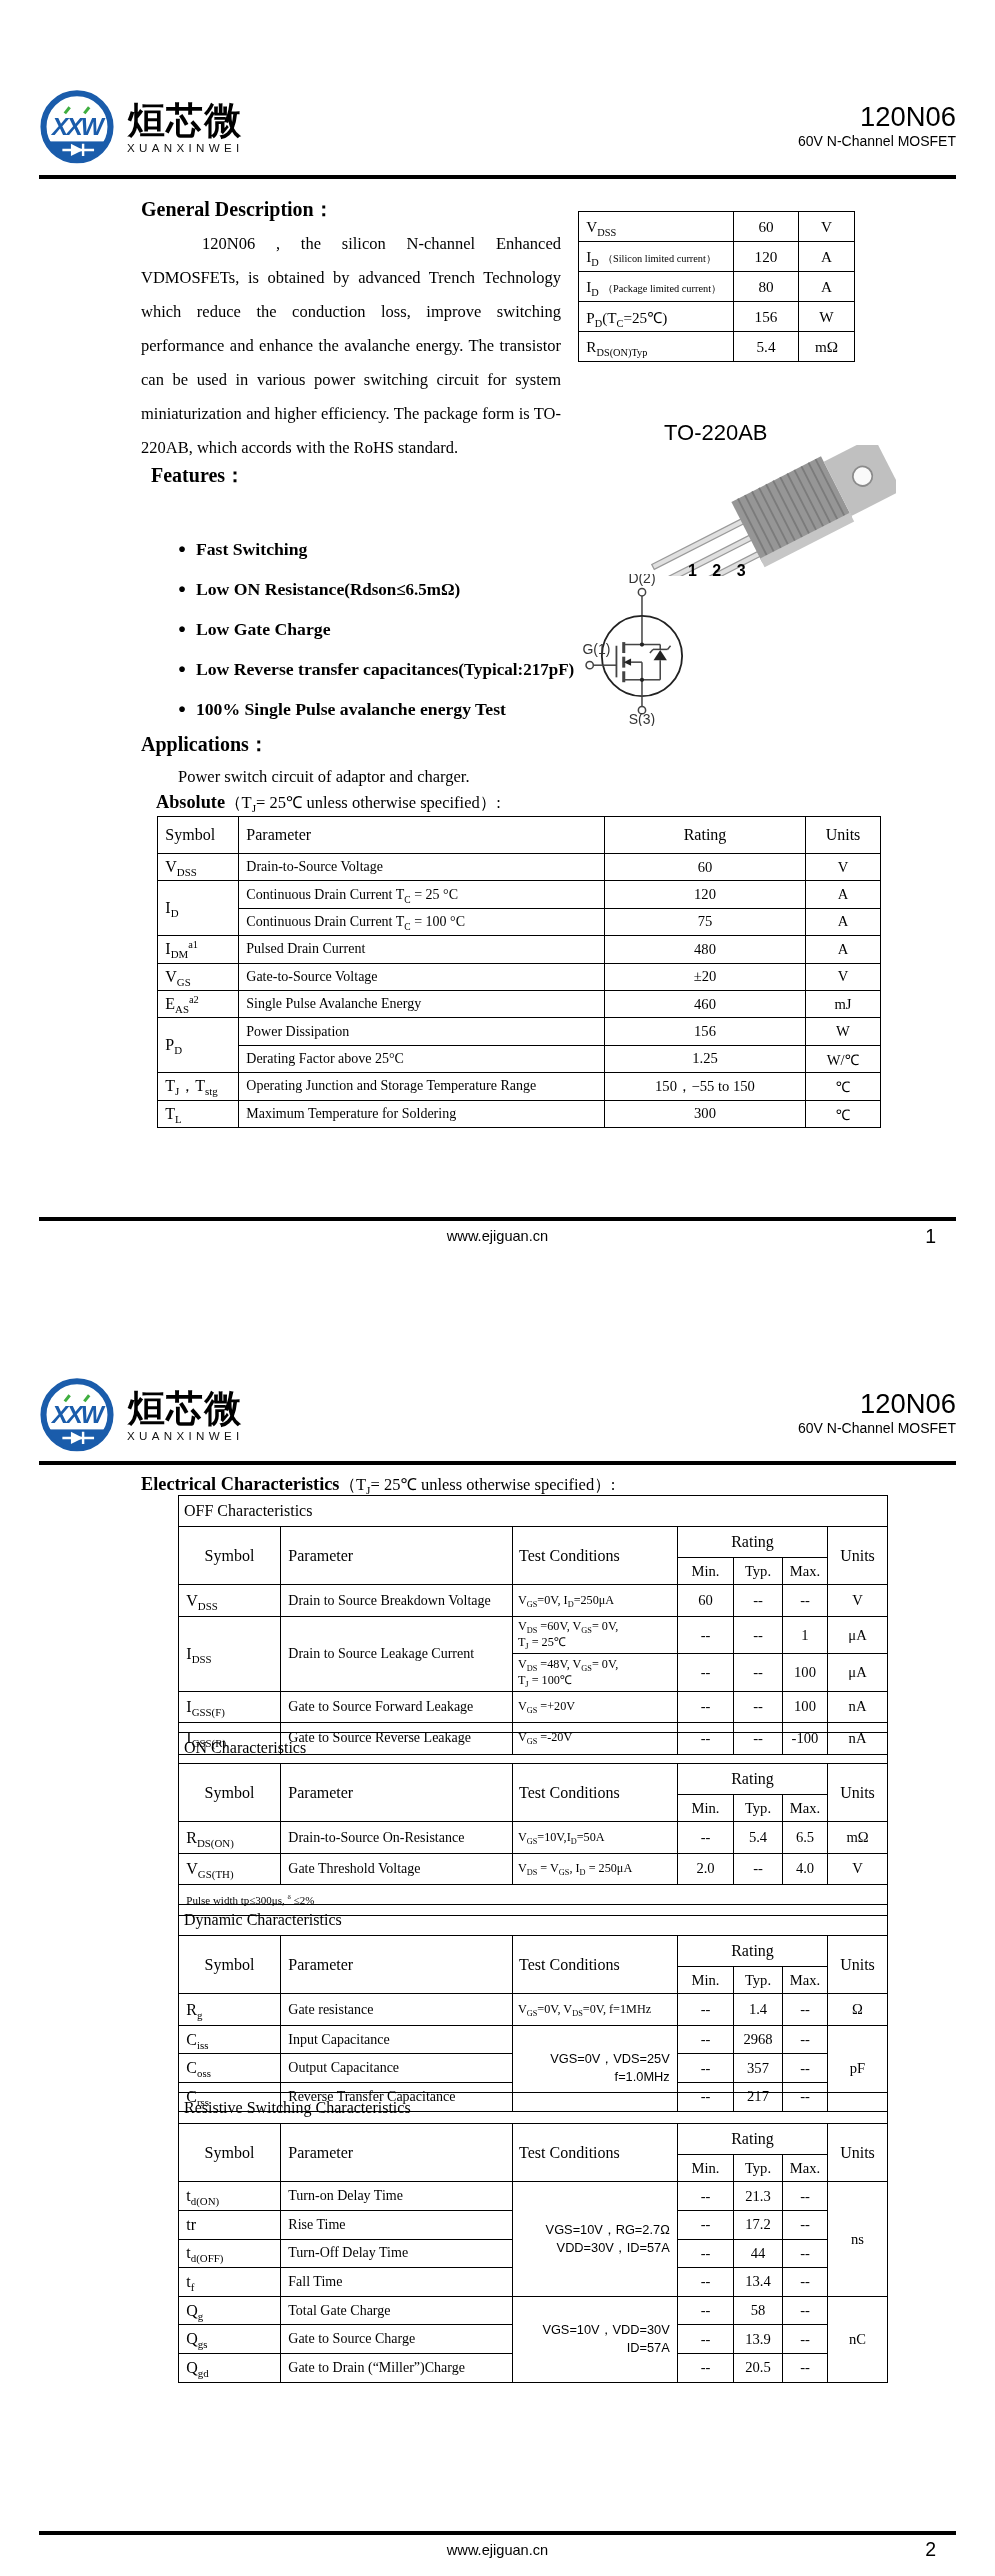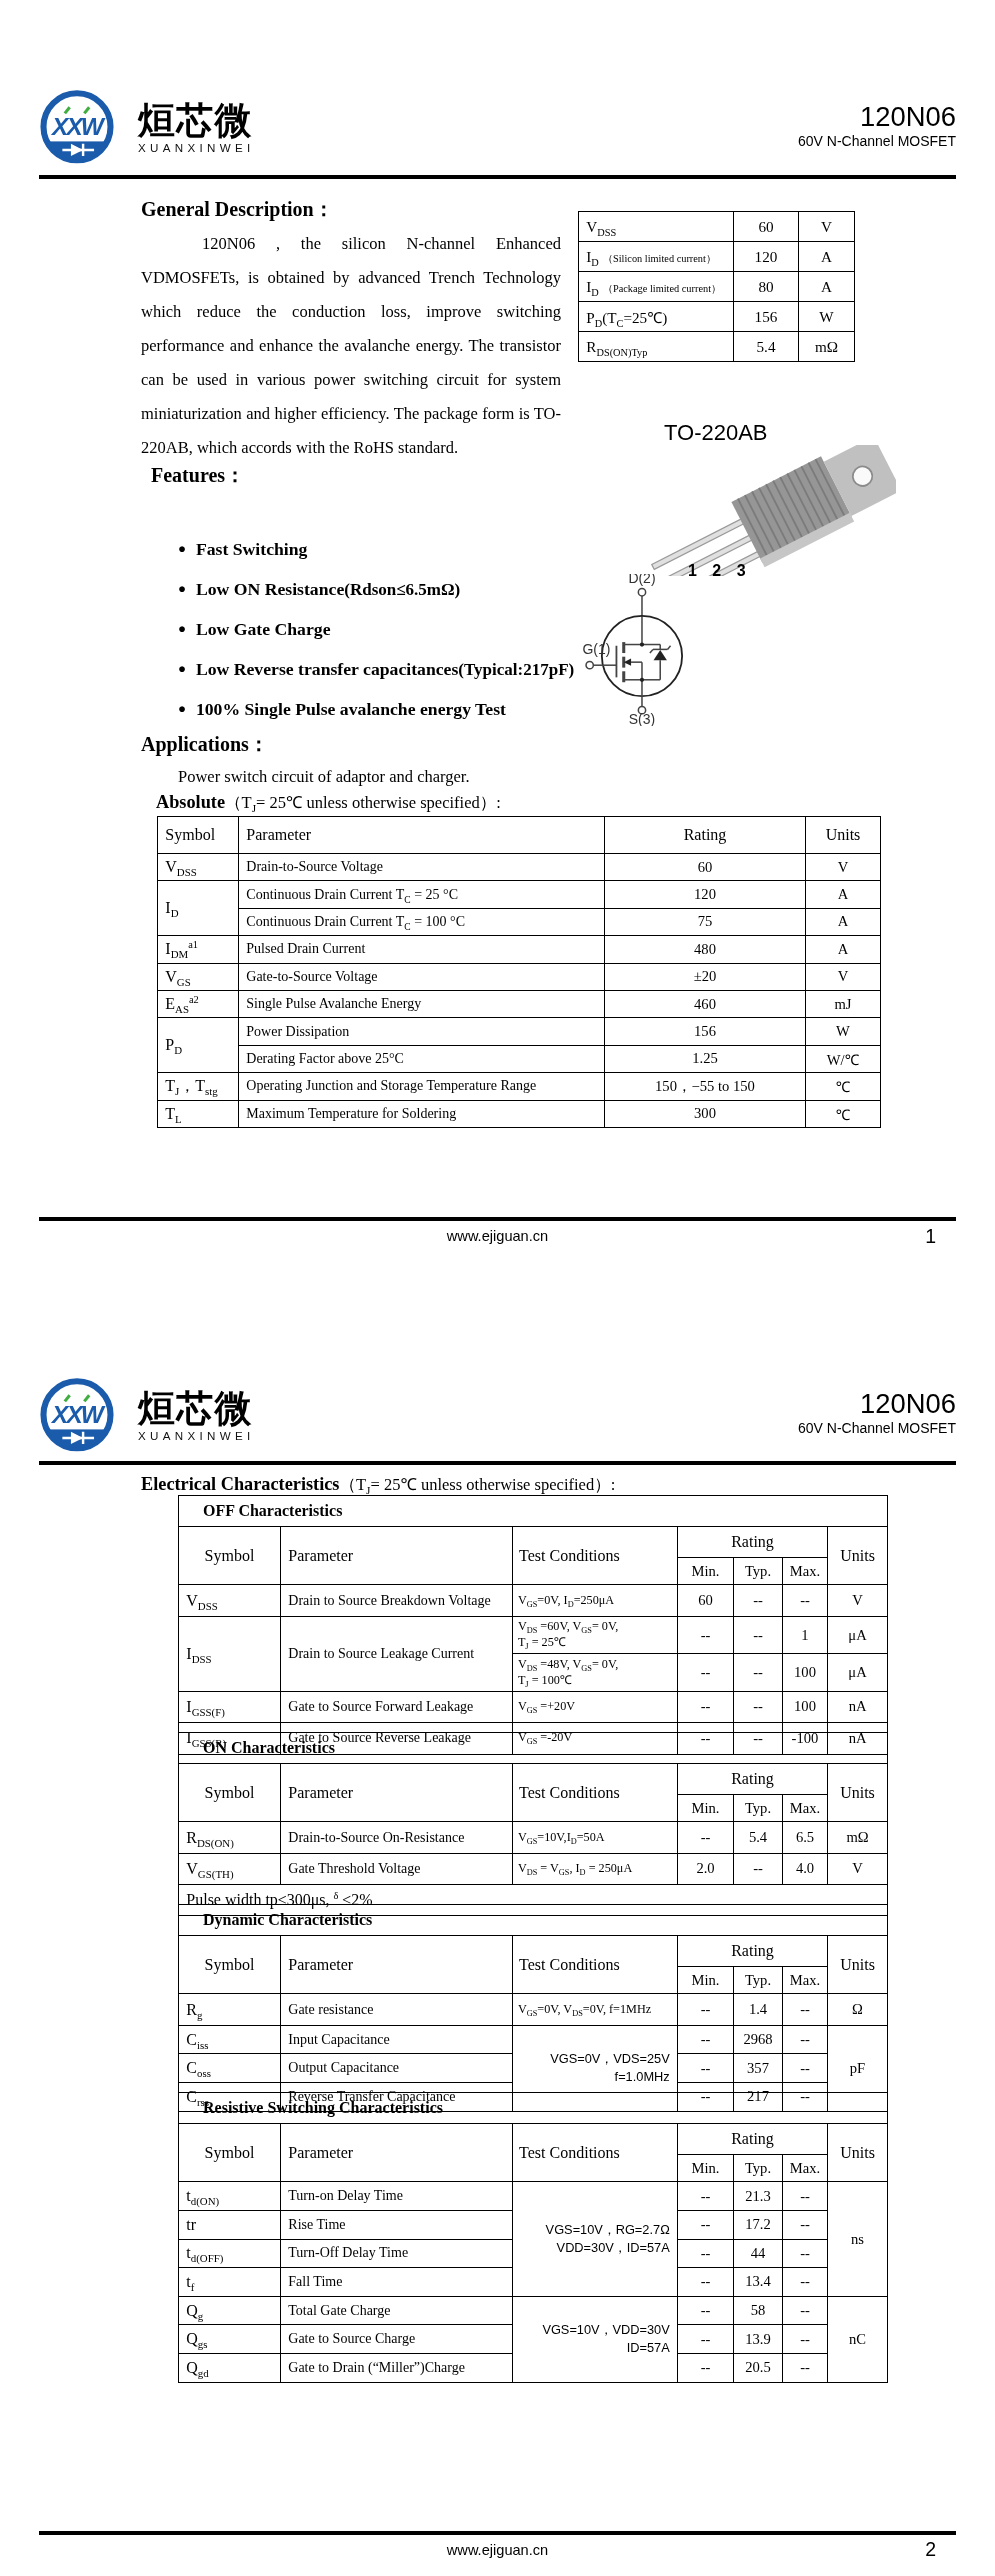--- a/index.html
+++ b/index.html
@@ -4,21 +4,21 @@
 <style>
   html,body{margin:0;padding:0;background:#ffffff;}
   body{width:995px;font-family:"Liberation Serif",serif;color:#000;}
   .page{position:relative;width:995px;height:1288px;background:#fff;overflow:hidden;}
   .abs{position:absolute;}
   sub{font-size:68%;line-height:0;}
   sup{font-size:65%;line-height:0;}
   small{font-size:68%;}
 
   
-  .logo-wrap{display:flex;align-items:center;gap:22px;}
+  .logo-wrap{display:flex;align-items:center;gap:11px;text-align:center;}
   .brand-txt{display:flex;flex-direction:column;}
   .brand-cn{font-family:"Liberation Sans",sans-serif;font-weight:bold;font-size:37px;line-height:38px;letter-spacing:1.2px;}
   .brand-en{font-family:"Liberation Sans",sans-serif;font-size:11.6px;letter-spacing:4.3px;margin-top:1.2px;color:#111;}
   .part-block{text-align:right;font-family:"Liberation Sans",sans-serif;}
   .part-no{font-size:27.4px;line-height:29px;}
   .part-sub{font-size:14px;margin-top:2.4px;}
   .rule{background:#000;height:4.3px;}
   .foot-rule{background:#000;height:3.7px;}
   .foot-url{width:995px;text-align:center;font-family:"Liberation Sans",sans-serif;font-size:14.6px;}
   .foot-num{font-family:"Liberation Sans",sans-serif;font-size:19.5px;}
@@ -45,31 +45,31 @@
 
   .abs-table{border:1.8px solid #000;}
   .abs-table td{border:1.2px solid #000;height:24.4px;font-size:14.6px;}
   .abs-table .hrow td{height:34px;font-size:16px;border-bottom:1.8px solid #000;}
   .abs-table td.sym{padding-left:7.3px;text-align:left;font-size:16px;}
   .abs-table td.par{padding-left:7.3px;text-align:left;font-size:14px;}
   .abs-table td.c{text-align:center;}
 
   .char-table{border:1.8px solid #000;}
   .char-table td{border:1.2px solid #000;height:25.6px;font-size:14.6px;text-align:center;}
-  .char-table tr.section td{border-bottom:1.8px solid #000;font-weight:bold;font-size:16px;height:28px;text-align:left;padding-left:24px;margin-left:28px;}
+  .char-table tr.section td{border-bottom:1.8px solid #000;font-weight:normal;font-size:16px;height:28px;text-align:left;padding-left:5px;margin-left:28px;}
   .char-table .hcell{font-size:16px;border-bottom:1.8px solid #000;}
   .char-table tr.h1 td{height:28px;font-size:16px;}
   .char-table tr.h2 td{height:24.4px;font-size:14.6px;border-bottom:1.8px solid #000;}
   .char-table td.sym{padding-left:7.3px;text-align:left;font-size:16px;}
   .char-table td.par{padding-left:7.3px;text-align:left;font-size:14px;}
   .char-table td.cond{padding:2.4px 4.9px;text-align:left;font-size:12.2px;line-height:1.3;}
   .char-table td.scond{padding:2.4px 7.3px;text-align:right;font-size:12.8px;font-family:"Liberation Sans",sans-serif;line-height:1.45;}
   .char-table tr.gt td{border-top:1.8px solid #000;}
   .char-table td.tall{height:30.5px;}
-  .char-table tr.note td{text-align:left;padding-left:7.3px;font-size:16px;height:28px;}
+  .char-table tr.note td{text-align:left;padding-left:7.3px;font-size:11px;height:28px;}
 </style>
 </head>
 <body>
 
 <div class="page">
 
   <div class="abs logo-wrap" style="left:38px;top:89px;">
     <svg width="78" height="78" viewBox="0 0 128 128">
       <defs>
           <clipPath id="lc1">

